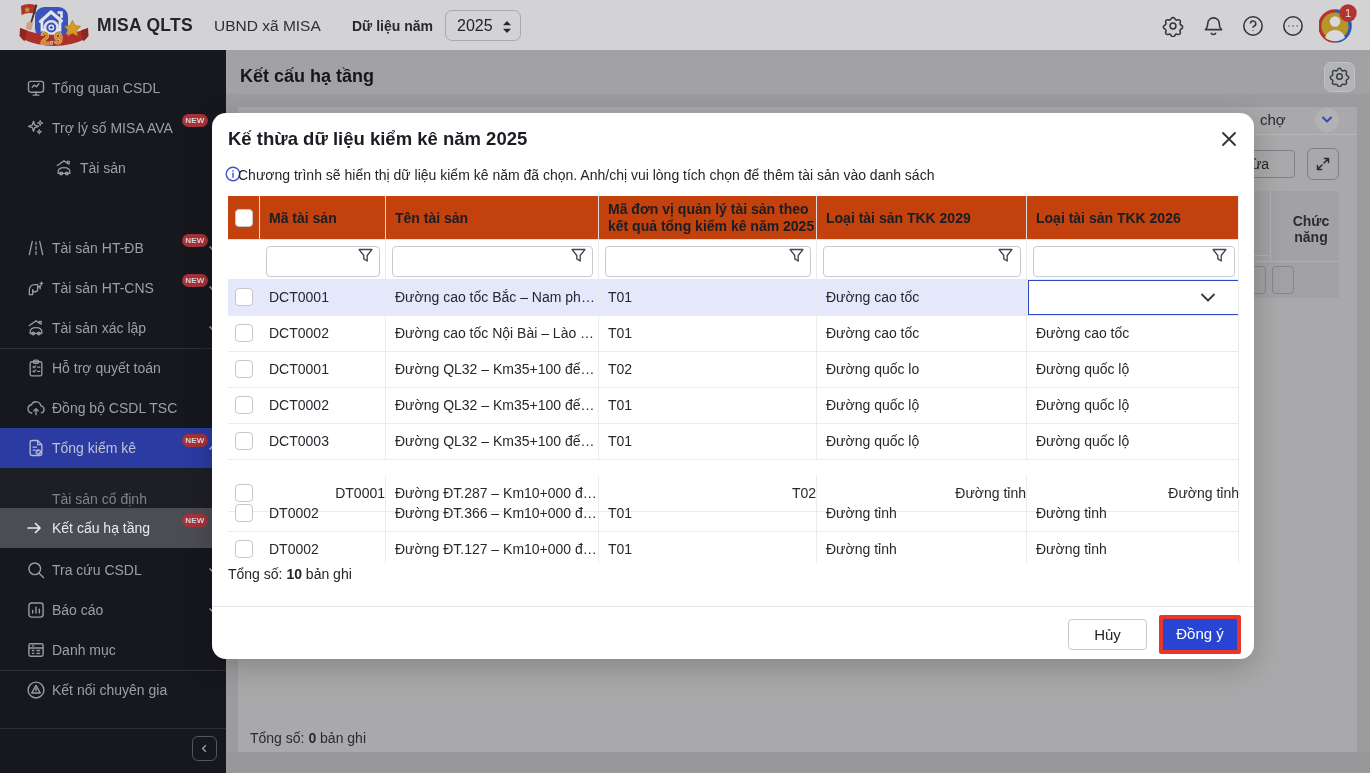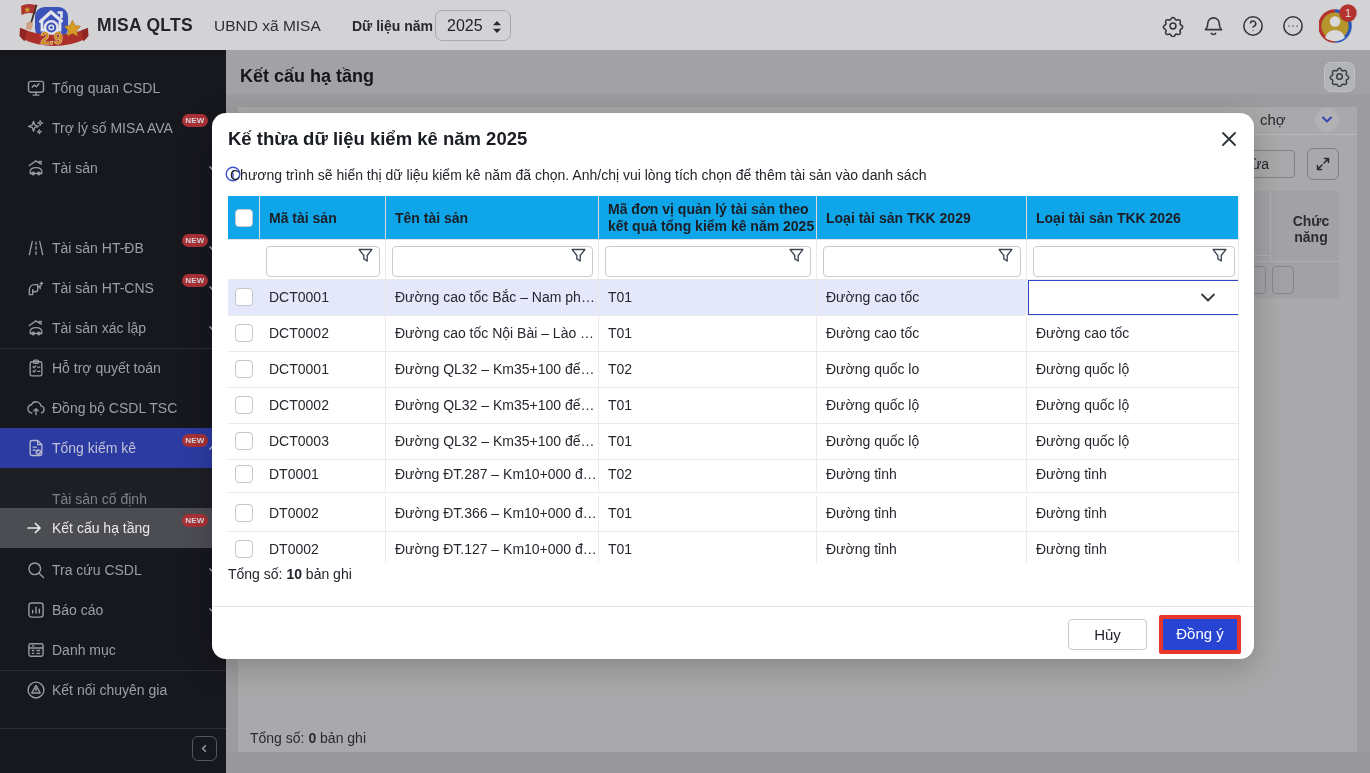--- a/index.html
+++ b/index.html
@@ -5,36 +5,36 @@
   * { margin:0; padding:0; box-sizing:border-box; }
   html,body { width:1370px; height:773px; overflow:hidden; }
   body { font-family:"Liberation Sans", sans-serif; position:relative; background:#a6a6a8; }
   .abs { position:absolute; }
 
   
   #header { left:0; top:0; width:1370px; height:50px; background:#d3d3d5; }
   #brand { left:97px; top:15px; font-size:17.5px; font-weight:bold; color:#23252c; letter-spacing:0.3px; }
   #unit { left:214px; top:17px; font-size:15.5px; color:#2e3036; }
   #dlnam { left:352px; top:18px; font-size:14px; font-weight:bold; color:#26282e; }
-  #yearbox { left:435px; top:10px; width:76px; height:31px; border:1px solid #a9a9ad; border-radius:7px; }
+  #yearbox { left:445px; top:10px; width:76px; height:31px; border:1px solid #a9a9ad; border-radius:7px; }
   #yearbox span.y { position:absolute; left:11px; top:6px; font-size:16px; color:#212329; }
 
   
   #sidebar { left:0; top:50px; width:226px; height:723px; background:#17181e; overflow:hidden; }
   .sitem { position:absolute; left:6px; width:226px; height:40px; }
   .sicon { position:absolute; left:20px; top:10px; width:20px; height:20px; }
   .stext { position:absolute; left:46px; top:12px; font-size:14px; color:#9d9fa7; white-space:nowrap; }
   .schev { position:absolute; left:201px; top:14px; width:12px; height:12px; }
   .snew { position:absolute; left:176px; top:6px; width:26px; height:13px; background:#a93137; border-radius:7px;
           color:#d8d9dc; font-size:8px; font-weight:bold; text-align:center; line-height:13px; letter-spacing:0.2px;}
   .ssep { position:absolute; left:0; width:226px; height:1px; background:#2d2e35; }
 
   
   #mtable { position:absolute; left:16px; top:83px; width:1011px; height:367px; overflow:hidden; font-size:14px; color:#25282e; }
-  .hrow { position:absolute; left:0; top:0; width:1011px; height:44px; background:#0ea5e9; border-bottom:1px solid #e2e2e6;text-decoration:underline; }
+  .hrow { position:absolute; left:0; top:0; width:1011px; height:44px; background:#c2410c; border-bottom:1px solid #e2e2e6;text-decoration:underline; }
   .hcell { position:absolute; top:0; height:44px; border-right:1px solid #dcdce0; display:flex; align-items:center; padding-left:9px; font-weight:bold; color:#1b1e24; line-height:17px; }
   .frow { position:absolute; left:0; top:44px; width:1011px; height:40px; border-bottom:1px solid #e9e9ec; }
   .fin { position:absolute; top:6px; height:31px; border:1px solid #c9cacf; border-radius:4px; background:#fff; }
   .funnel { position:absolute; top:7px; width:17px; height:17px; }
   .drow { position:absolute; left:0; width:1011px; height:36px; border-bottom:1px solid #ebebee; }
   .dcell { position:absolute; top:0; height:36px; border-right:1px solid #ebebee; line-height:35px; padding-left:9px; white-space:nowrap; overflow:hidden; text-overflow:ellipsis; }
   .cb { position:absolute; width:18px; height:18px; border:1.5px solid #c5c7cc; border-radius:4px; background:#fff; }
 </style>
 </head>
 <body>
@@ -110,21 +110,21 @@
   </div>
   <div class="sitem" style="top:58px;">
     <svg class="sicon" viewBox="0 0 24 24" fill="none" stroke="#989aa2" stroke-width="1.6">
         <path d="M9 4 l1.5 4.5 L15 10 l-4.5 1.5 L9 16 l-1.5 -4.5 L3 10 l4.5 -1.5 z" stroke-linejoin="round"></path>
         <path d="M17 3 l.8 2.2 L20 6 l-2.2 .8 L17 9 l-.8 -2.2 L14 6 l2.2 -.8 z" stroke-width="1.3" stroke-linejoin="round"></path>
         <path d="M16 14 l.7 1.8 1.8 .7 -1.8 .7 -.7 1.8 -.7 -1.8 -1.8 -.7 1.8 -.7 z" stroke-width="1.3" stroke-linejoin="round"></path>
       </svg>
     <span class="stext">Trợ lý số MISA AVA</span>
     <span class="snew">NEW</span>
   </div>
-  <div class="sitem" style="top:98px;">
+  <div class="sitem" style="top:98px;margin-left:28px;">
     <svg class="sicon" viewBox="0 0 24 24" fill="none" stroke="#989aa2" stroke-width="1.6">
         <path d="M4 9 l8 -5.5 5 3.4 M16 5.5 v-1.5 h2.2 v3.2" stroke-linecap="round" stroke-linejoin="round"></path>
         <path d="M5 16.5 c0 -3 1.5 -5 7 -5 s7 2 7 5 v2 h-14 z" stroke-linejoin="round"></path>
         <circle cx="8.6" cy="18.6" r="1.7"></circle>
         <circle cx="15.4" cy="18.6" r="1.7"></circle>
       </svg>
     <span class="stext">Tài sản</span>
     <svg class="schev" viewBox="0 0 12 12" fill="none" stroke="#989aa2" stroke-width="1.6">
         <path d="M2.5 4.5 L6 8 L9.5 4.5"></path>
       </svg>
@@ -284,21 +284,21 @@
 <div id="modal" class="abs" style="left:212px;top:113px;width:1042px;height:546px;background:#fff;border-radius:14px;box-shadow:0 8px 30px rgba(0,0,0,0.22);">
   <div class="abs" style="left:16px;top:15px;font-size:18.5px;font-weight:bold;color:#191c22;">Kế thừa dữ liệu kiểm kê năm 2025</div>
   <svg class="abs" style="left:1008px;top:17px;" width="18" height="18" viewBox="0 0 18 18" fill="none" stroke="#2e3238" stroke-width="1.8">
       <path d="M3 3 L15 15 M15 3 L3 15" stroke-linecap="round"></path>
     </svg>
   <svg class="abs" style="left:13px;top:53px;" width="16" height="16" viewBox="0 0 16 16" fill="none" stroke="#4053cf" stroke-width="1.4">
       <circle cx="8" cy="8" r="6.8"></circle>
       <path d="M8 7.2 v4" stroke-linecap="round"></path>
       <circle cx="8" cy="4.9" r="0.8" fill="#4053cf" stroke="none"></circle>
     </svg>
-  <div class="abs" style="left:18px;top:54px;font-size:14px;color:#22252b;">Chương trình sẽ hiển thị dữ liệu kiểm kê năm đã chọn. Anh/chị vui lòng tích chọn để thêm tài sản vào danh sách</div>
+  <div class="abs" style="left:26px;top:54px;font-size:14px;color:#22252b;">Chương trình sẽ hiển thị dữ liệu kiểm kê năm đã chọn. Anh/chị vui lòng tích chọn để thêm tài sản vào danh sách</div>
 
   <div id="mtable">
     <div class="hrow">
       <div class="hcell" style="left:0;width:32px;border-right:1px solid #dcdce0;"></div>
       <div class="hcell" style="left:32px;width:126px;">Mã tài sản</div>
       <div class="hcell" style="left:158px;width:213px;">Tên tài sản</div>
       <div class="hcell" style="left:371px;width:218px;">Mã đơn vị quản lý tài sản theo kết quả tổng kiểm kê năm 2025</div>
       <div class="hcell" style="left:589px;width:210px;">Loại tài sản TKK 2029</div>
       <div class="hcell" style="left:799px;width:212px;border-right:none;text-align:right;">Loại tài sản TKK 2026</div>
       <div class="cb" style="left:7px;top:13px;"></div>
@@ -365,21 +365,21 @@
       <div class="dcell" style="left:799px;width:212px;border-right:none;">Đường quốc lộ</div>
     </div>
     <div class="drow" style="top:228px;">
       <div class="cb" style="left:7px;top:8px;"></div>
       <div class="dcell" style="left:32px;width:126px;">DCT0003</div>
       <div class="dcell" style="left:158px;width:213px;">Đường QL32 – Km35+100 đến Km40+200</div>
       <div class="dcell" style="left:371px;width:218px;">T01</div>
       <div class="dcell" style="left:589px;width:210px;">Đường quốc lộ</div>
       <div class="dcell" style="left:799px;width:212px;border-right:none;">Đường quốc lộ</div>
     </div>
-    <div class="drow" style="top:261px;">
+    <div class="drow" style="top:280px;text-align:right;">
       <div class="cb" style="left:7px;top:8px;"></div>
       <div class="dcell" style="left:32px;width:126px;">DT0001</div>
       <div class="dcell" style="left:158px;width:213px;">Đường ĐT.287 – Km10+000 đến Km15+500</div>
       <div class="dcell" style="left:371px;width:218px;">T02</div>
       <div class="dcell" style="left:589px;width:210px;">Đường tỉnh</div>
       <div class="dcell" style="left:799px;width:212px;border-right:none;">Đường tỉnh</div>
     </div>
     <div class="drow" style="top:300px;">
       <div class="cb" style="left:7px;top:8px;"></div>
       <div class="dcell" style="left:32px;width:126px;">DT0002</div>

